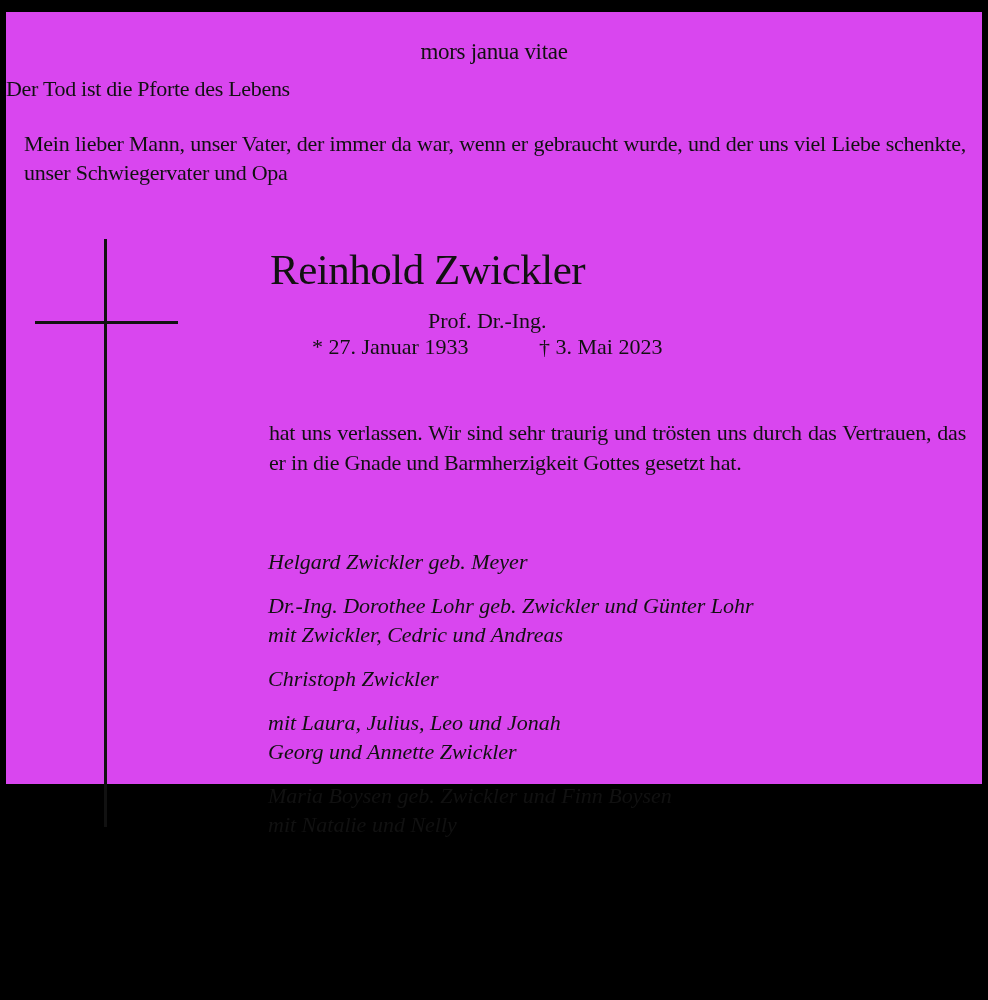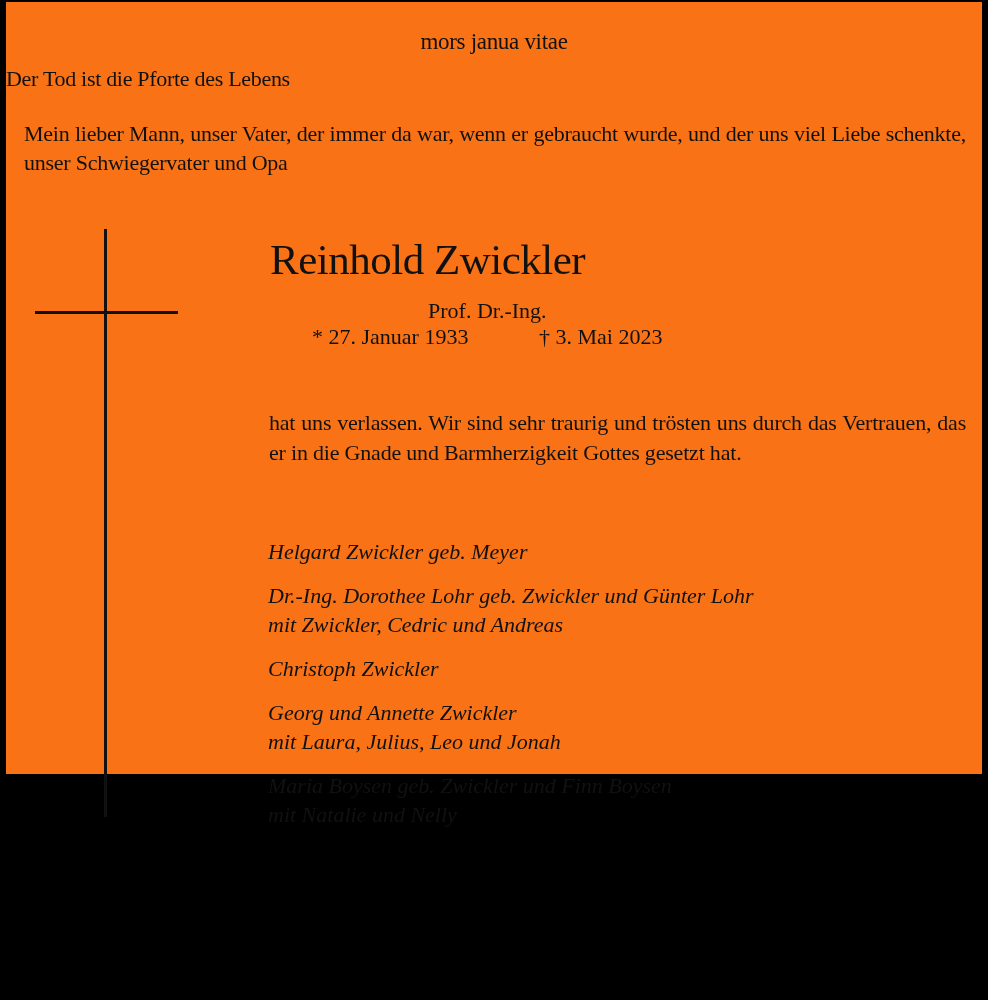--- a/index.html
+++ b/index.html
@@ -1,19 +1,19 @@
 <!DOCTYPE html>
 <html><head>
 <meta charset="utf-8">
 <style>
   html, body { margin: 0; padding: 0; background: #000; }
   body { width: 988px; height: 1000px; position: relative; overflow: hidden; }
   .page {
-    position: absolute; left: 6px; top: 2px; width: 976px; height: 772px;
-    background: #f97316; color: #111;
+    position: absolute; left: 6px; top: 12px; width: 976px; height: 772px;
+    background: #d946ef; color: #111;
     font-family: "Liberation Serif", "DejaVu Serif", serif;
   }
   .abs { position: absolute; white-space: nowrap; }
   .motto { left: 0; width: 976px; text-align: center; top: 27px; font-size: 23px; letter-spacing: -0.3px; }
   .motto-tr { left: 0; width: 976px; top: 64px; font-size: 22px; letter-spacing: -0.3px; }
   .intro { left: 18px; top: 117px; width: 942px; font-size: 22px; line-height: 29px; white-space: normal; text-align: justify; letter-spacing: -0.25px; }
   .cross-v { position: absolute; left: 98px; top: 227px; width: 3px; height: 588px; background: #111; }
   .cross-h { position: absolute; left: 29px; top: 309px; width: 143px; height: 3px; background: #111; }
   .name { left: 264px; top: 226px; font-size: 43px; letter-spacing: -0.5px; line-height: 64px; }
   .title { left: 422px; top: 296px; font-size: 22px; }
@@ -50,22 +50,22 @@
       <span class="fam-line">Helgard Zwickler geb. Meyer</span>
     </div>
     <div class="fam-group">
       <span class="fam-line">Dr.-Ing. Dorothee Lohr geb. Zwickler und Günter Lohr</span>
       <span class="fam-line">mit Zwickler, Cedric und Andreas</span>
     </div>
     <div class="fam-group">
       <span class="fam-line">Christoph Zwickler</span>
     </div>
     <div class="fam-group">
+      <span class="fam-line">mit Laura, Julius, Leo und Jonah</span>
       <span class="fam-line">Georg und Annette Zwickler</span>
-      <span class="fam-line">mit Laura, Julius, Leo und Jonah</span>
     </div>
     <div class="fam-group">
       <span class="fam-line">Maria Boysen geb. Zwickler und Finn Boysen</span>
       <span class="fam-line">mit Natalie und Nelly</span>
     </div>
   </div>
 
 </div>
 
 </body></html>

